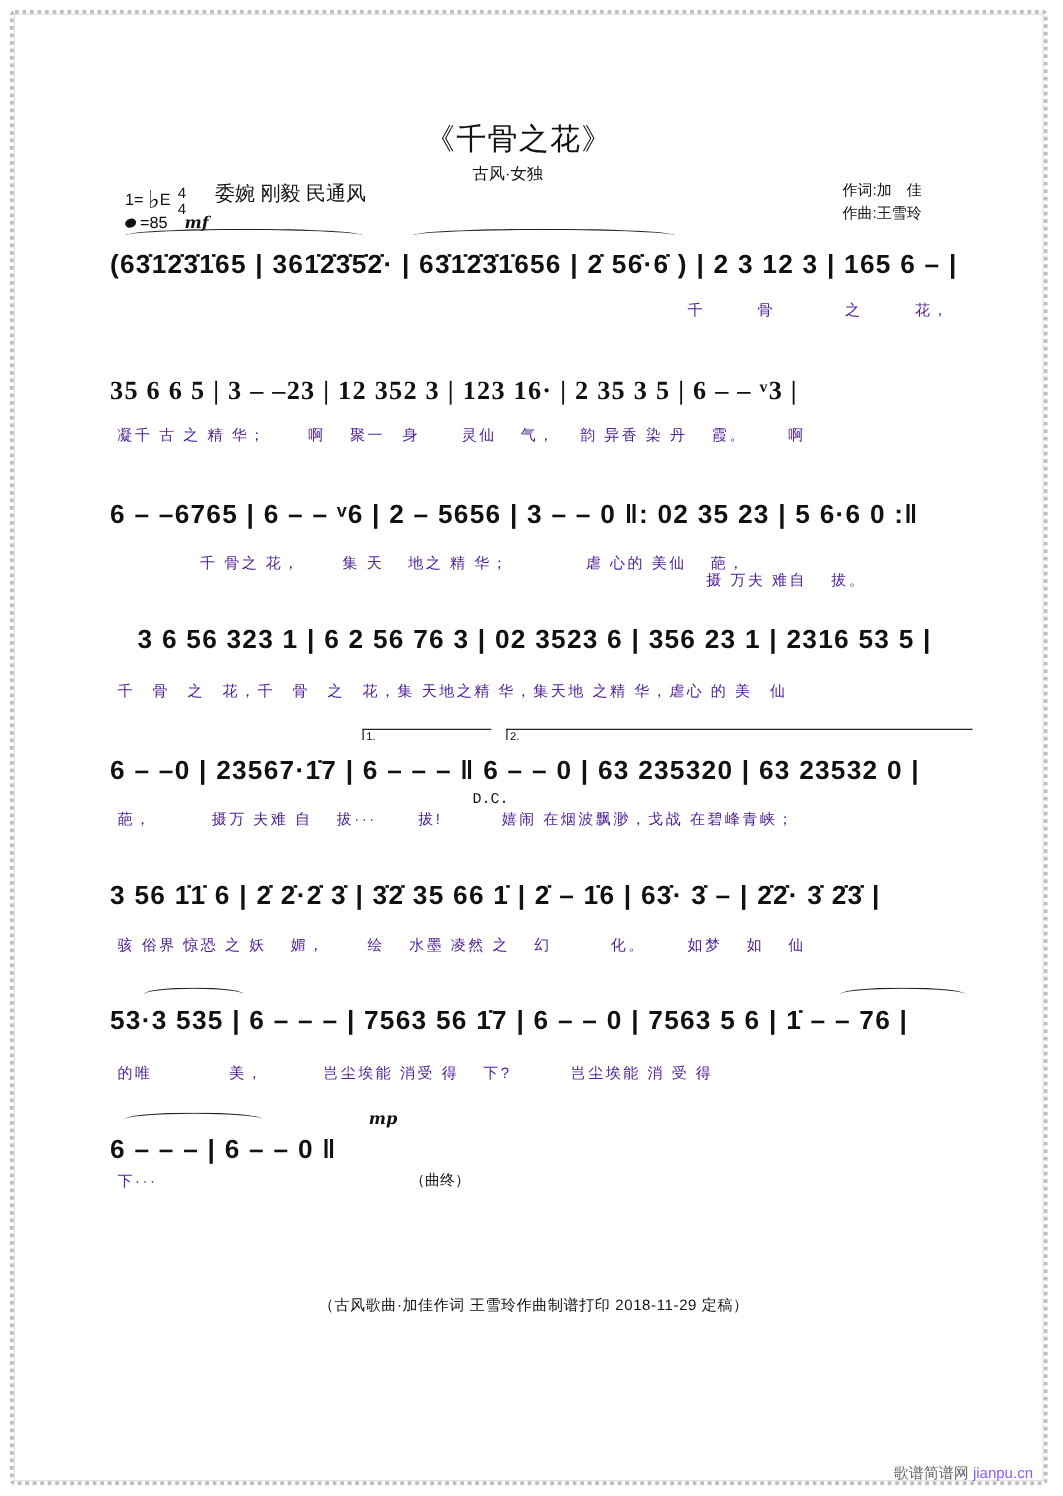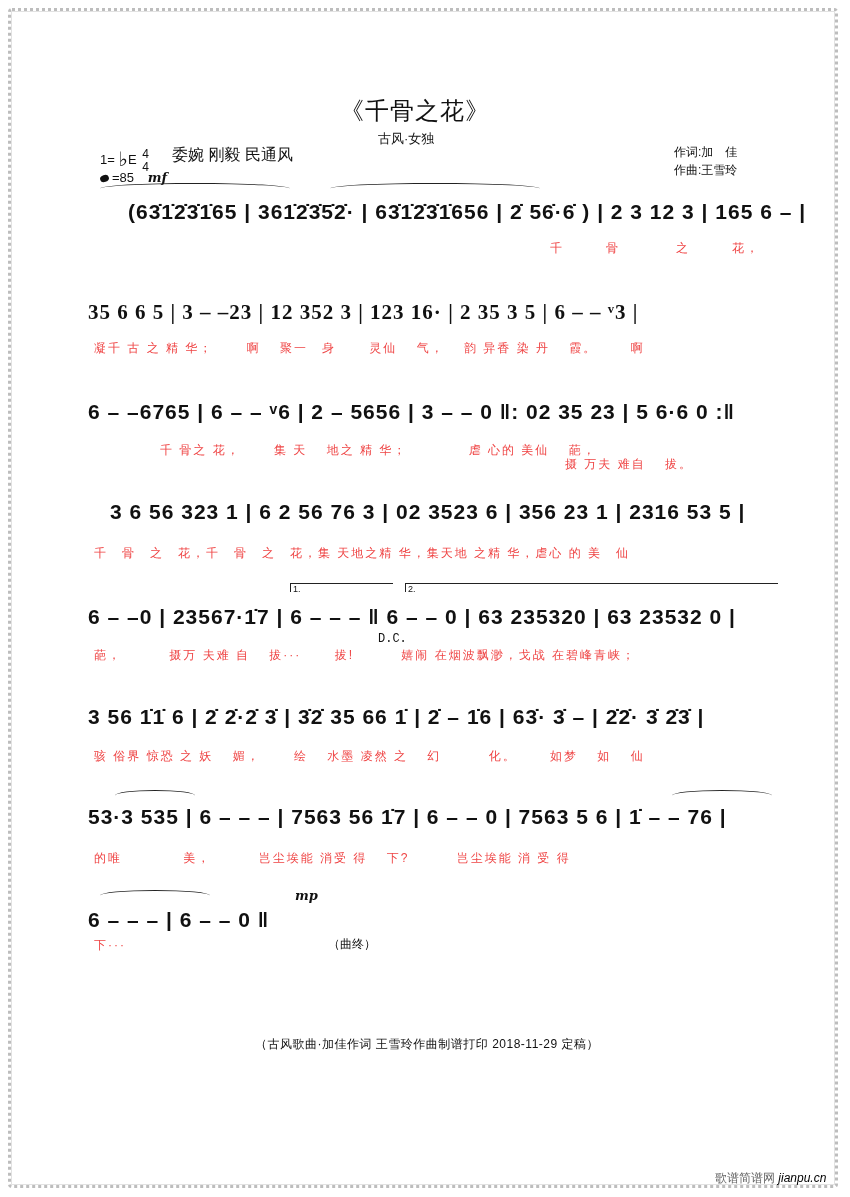--- a/index.html
+++ b/index.html
@@ -14,26 +14,26 @@
   .subtitle { left:378px; top:130px; font-size:13px; }
   .key { left:100px; top:145px; font-size:13px; }
   .key .flat { font-size:20px; position:relative; top:2px; }
   .key .frac { display:inline-block; vertical-align:middle; text-align:center; line-height:13px; font-size:12px; margin:0 2px; }
   .style-text { left:172px; top:145px; font-size:16px; }
   .credits { left:674px; top:143px; font-size:12px; line-height:18px; }
   .tempo { left:100px; top:170px; font-size:13px; }
   .tempo .note { display:inline-block; width:9px; height:7px; background:#111; border-radius:50%; transform:rotate(-20deg); margin-right:3px; }
   .dyn { font-family:"DejaVu Serif", serif; font-style:italic; font-weight:bold; font-size:13px; }
   .staff { position:absolute; left:88px; font-family:"Liberation Sans", sans-serif; font-weight:bold; font-size:21px; letter-spacing:1px; }
-  .lyrics { position:absolute; left:94px; font-size:12px; letter-spacing:2px; color:#ef4444; }
+  .lyrics { position:absolute; left:94px; font-size:12px; letter-spacing:2px; color:#4c1d95; }
   .volta { position:absolute; border-top:1px solid #222; border-left:1px solid #222; font-size:9px; padding-left:2px; }
   .dc { font-family:Liberation Mono, monospace; font-size:12px; }
   .footer { left:255px; top:1036px; font-size:12px; letter-spacing:0.5px; }
   .watermark { left:715px; top:1170px; font-size:12px; color:#666; }
-  .watermark .site { color:#000000;font-style:italic; }
+  .watermark .site { color:#8b5cf6; }
   .slur { position:absolute; border-top:1.3px solid #222; border-radius:50% 50% 0 0; height:10px; }
 </style>
 </head>
 <body>
 
 <div class="page-border"></div>
 <div class="page-border-inner"></div>
 
 <div class="abs title">《千骨之花》</div>
 <div class="abs subtitle">古风·女独</div>
@@ -53,21 +53,21 @@
   <div>作曲:王雪玲</div>
 </div>
 
 <div class="abs tempo">
   <span class="note"></span><span>=85</span>
   <span class="dyn" style="margin-left:10px">mf</span>
 </div>
 
 <div class="slur" style="left:100px;top:183px;width:190px;"></div>
 <div class="slur" style="left:330px;top:183px;width:210px;"></div>
-<div class="staff" style="top:200px;margin-left:40px;">(63̇1̇2̇3̇1̇65 | 361̇2̇3̇5̇2̇· | 63̇1̇2̇3̇1̇656 | 2̇ 56̇·6̇ ) | 2 3 12 3 | 165 6 – |</div>
+<div class="staff" style="top:200px;">(63̇1̇2̇3̇1̇65 | 361̇2̇3̇5̇2̇· | 63̇1̇2̇3̇1̇656 | 2̇ 56̇·6̇ ) | 2 3 12 3 | 165 6 – |</div>
 <div class="lyrics" style="top:240px;left:550px;">千　　　骨　　　　之　　　花，</div>
 
 <div class="staff" style="top:300px;font-family:Liberation Serif, serif;">35 6 6 5 | 3 – –23 | 12 352 3 | 123 16· | 2 35 3 5 | 6 – – ᵛ3 |</div>
 <div class="lyrics" style="top:340px;">凝千 古 之 精 华；　　 啊　 聚一　身　　 灵仙　 气，　 韵 异香 染 丹　 霞。　　 啊</div>
 
 <div class="staff" style="top:400px;">6 – –6765 | 6 – – ᵛ6 | 2 – 5656 | 3 – – 0 ‖: 02 35 23 | 5 6·6 0 :‖</div>
 <div class="lyrics" style="top:442px;left:160px;">千 骨之 花，　　 集 天　 地之 精 华；　　　　 虐 心的 美仙　 葩，</div>
 <div class="lyrics" style="top:456px;left:565px;">摄 万夫 难自　 拔。</div>
 
 <div class="staff" style="top:500px;margin-left:22px;">3 6 56 323 1 | 6 2 56 76 3 | 02 3523 6 | 356 23 1 | 2316 53 5 |</div>

